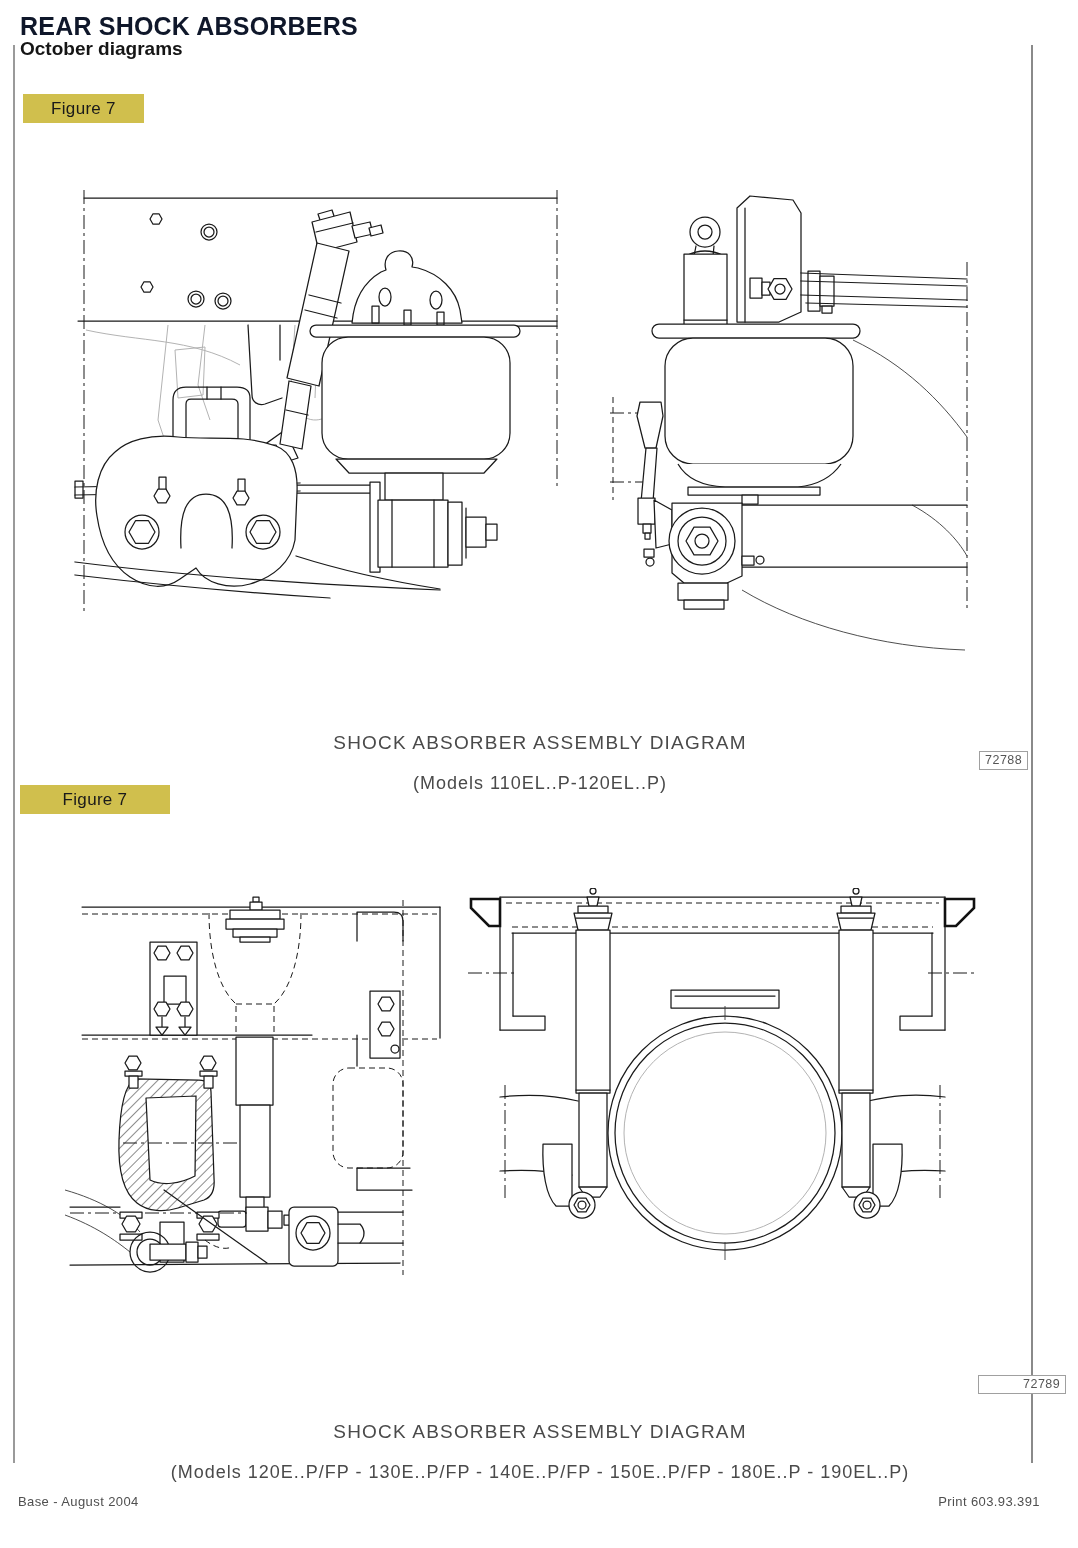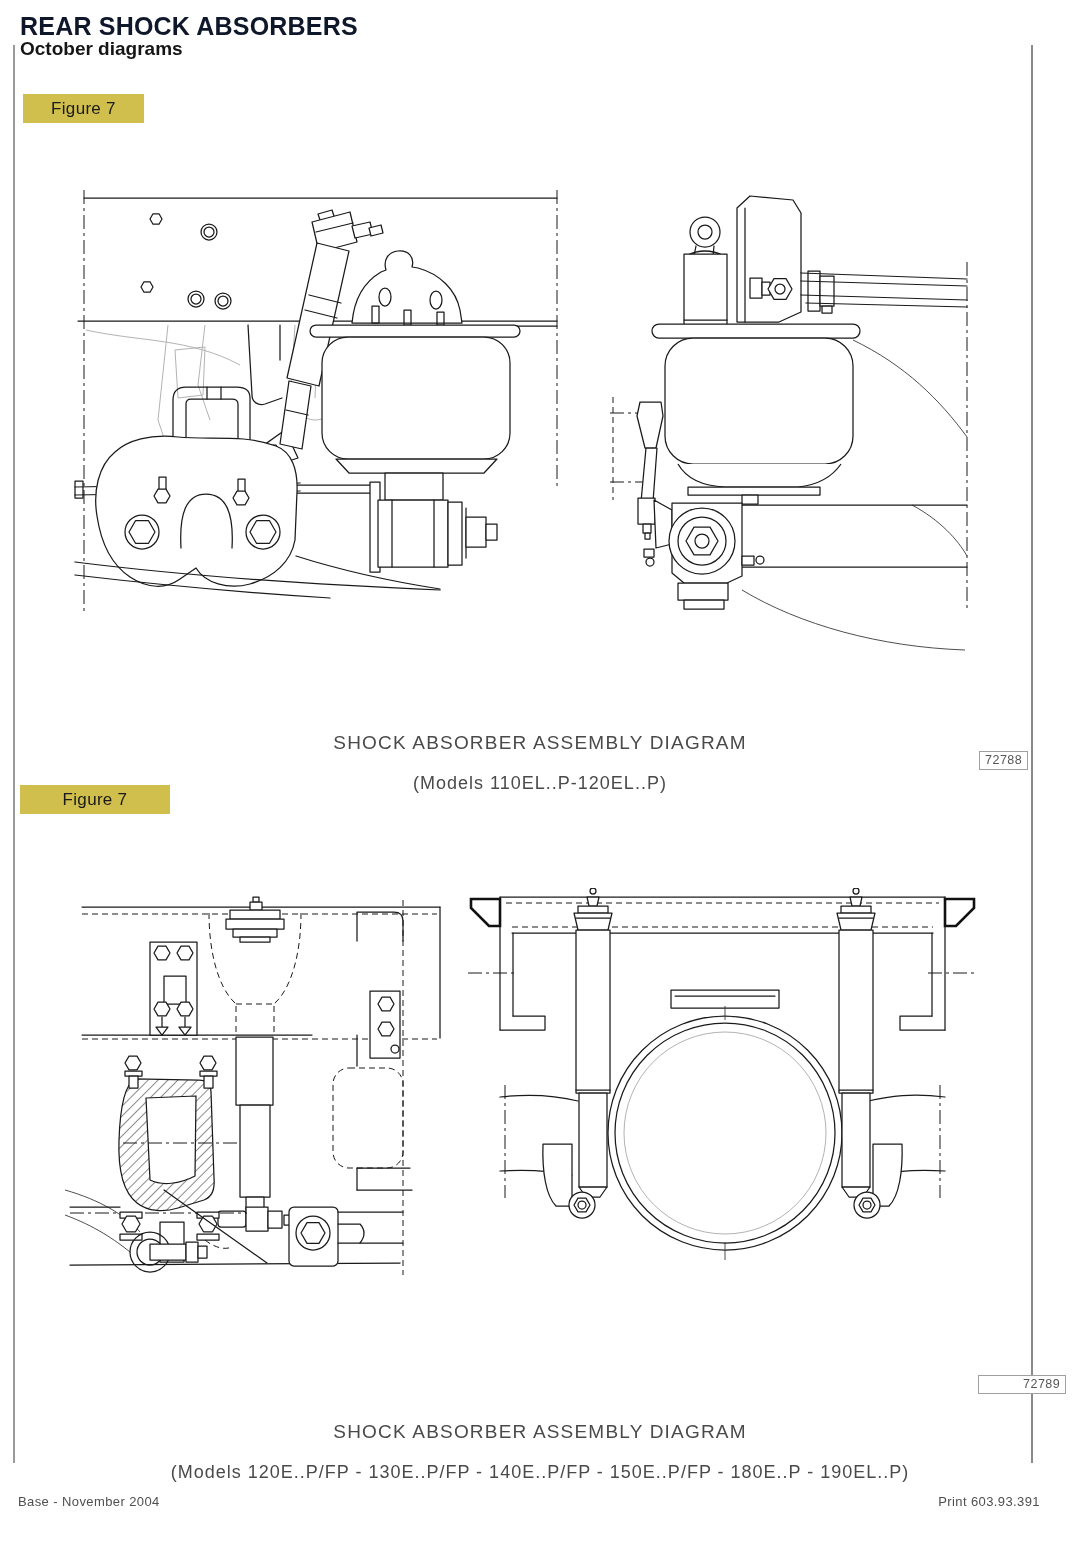--- a/index.html
+++ b/index.html
@@ -400,16 +400,16 @@
 
   <div class="abs caption cap7">
     <div class="line1">SHOCK ABSORBER ASSEMBLY DIAGRAM</div>
     <div class="line2">(Models 110EL..P-120EL..P)</div>
   </div>
   <div class="abs caption cap8">
     <div class="line1">SHOCK ABSORBER ASSEMBLY DIAGRAM</div>
     <div class="line2">(Models 120E..P/FP - 130E..P/FP - 140E..P/FP - 150E..P/FP - 180E..P - 190EL..P)</div>
   </div>
 
-  <div class="abs footer-text footer-left">Base - November 2004</div>
+  <div class="abs footer-text footer-left">Base - August 2004</div>
   <div class="abs footer-text footer-right">Print 603.93.391</div>
 
 </div>
 
 </body></html>

